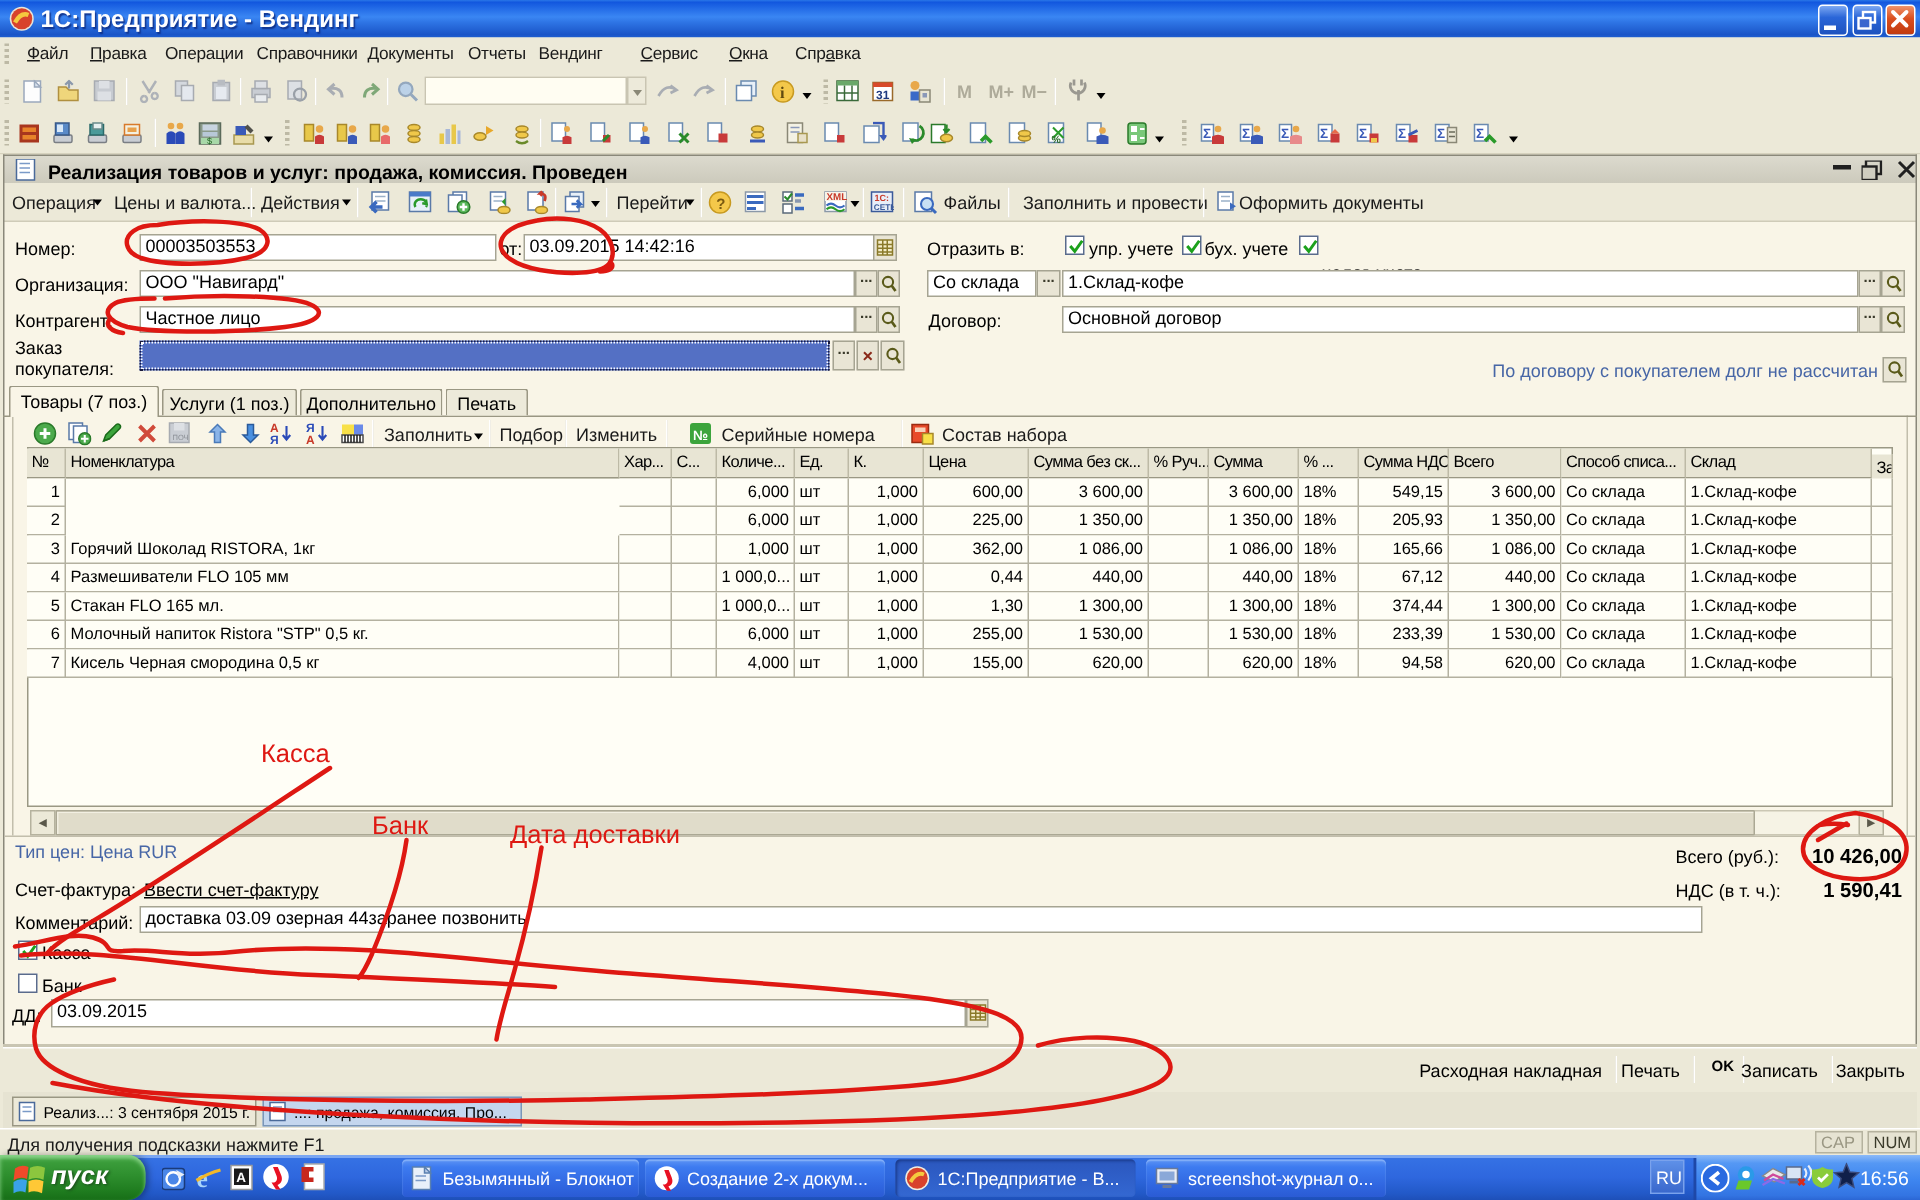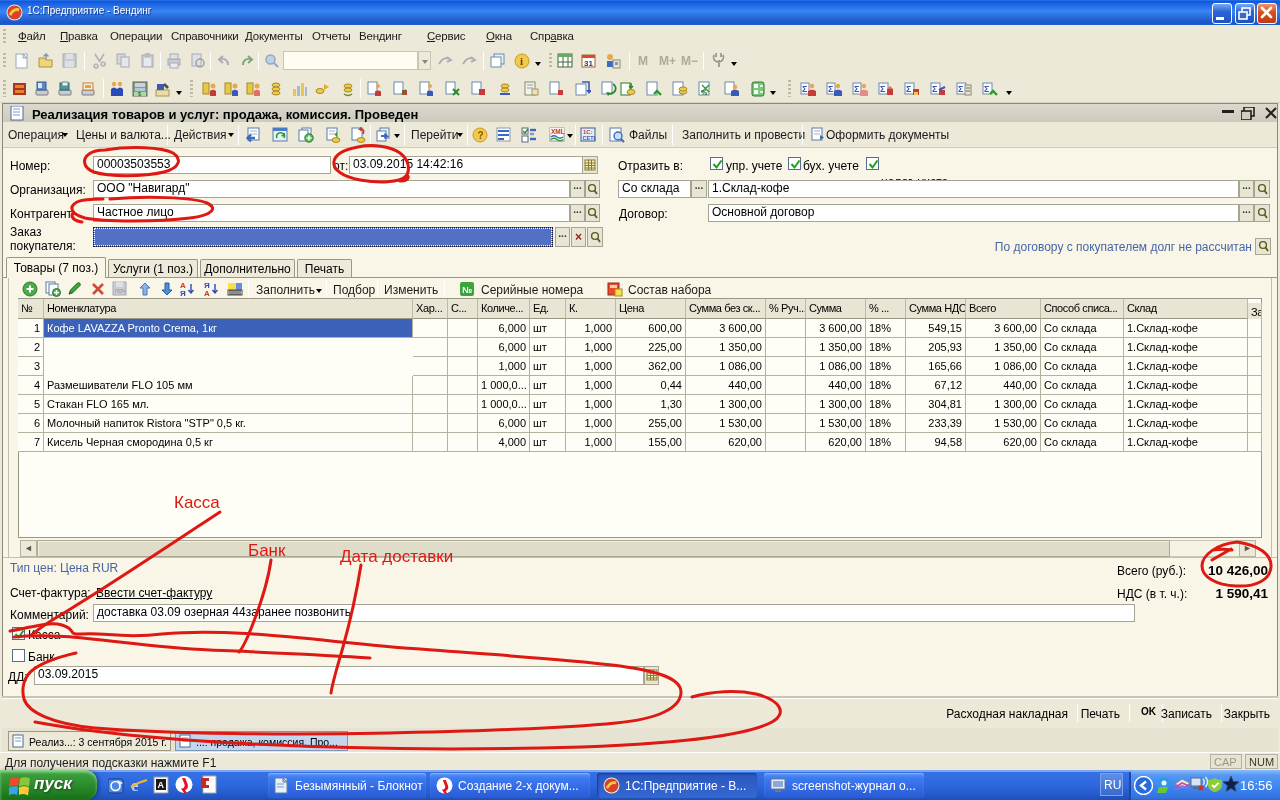--- a/index.html
+++ b/index.html
@@ -1,19 +1,19 @@
 <!DOCTYPE html>
 <html><head><meta charset="utf-8"><style>
 *{margin:0;padding:0;box-sizing:border-box}
 html,body{width:1280px;height:800px;overflow:hidden}
 body{font-family:"Liberation Sans",sans-serif;background:#F9F5E7;position:relative;font-size:11px}
 .abs{position:absolute}
 
 #titlebar{left:0;top:0;width:1280px;height:25px;background:linear-gradient(180deg,#2A77E8 0%,#1257DE 6%,#3A86F3 45%,#2E74E4 60%,#1A55C8 92%,#1E5FD0 100%)}
-#titlebar .ttl{position:absolute;left:27px;top:5px;color:#fff;font-size:10px;font-weight:normal;text-shadow:1px 1px 1px #10338C}
+#titlebar .ttl{position:absolute;left:27px;top:5px;color:#fff;font-size:16px;font-weight:bold;text-shadow:1px 1px 1px #10338C}
 .wbtn{position:absolute;top:3px;width:22px;height:20px;border:1px solid #fff;border-radius:3px}
 .wbtn.mm{background:linear-gradient(180deg,#7CA8F2,#2A66D8 40%,#1E52BE)}
 .wbtn.cl{background:linear-gradient(180deg,#F0936A,#DA4E1E 45%,#C03A10)}
 
 #menubar{left:0;top:25px;width:1280px;height:23px;background:#ECE9D8}
 #menubar .mi{position:absolute;top:5px;font-size:11.5px;color:#1A1A1A;letter-spacing:-0.2px}
 .grip{position:absolute;width:3px;background-image:repeating-linear-gradient(180deg,#BDB9A5 0 2px,#ECE9D8 2px 4px)}
 
 #tb1{left:0;top:48px;width:1280px;height:26px;background:#ECE9D8}
 #tb2{left:0;top:74px;width:1280px;height:29px;background:#ECE9D8;border-bottom:1px solid #D6D2BE}
@@ -691,21 +691,20 @@
     <div class="th" style="left:667px;top:0px;width:80px;height:20px">Сумма без ск...</div>
     <div class="th" style="left:747px;top:0px;width:40px;height:20px">% Руч...</div>
     <div class="th" style="left:787px;top:0px;width:60px;height:20px">Сумма</div>
     <div class="th" style="left:847px;top:0px;width:40px;height:20px">% ...</div>
     <div class="th" style="left:887px;top:0px;width:60px;height:20px">Сумма НДС</div>
     <div class="th" style="left:947px;top:0px;width:75px;height:20px">Всего</div>
     <div class="th" style="left:1022px;top:0px;width:83px;height:20px">Способ списа...</div>
     <div class="th" style="left:1105px;top:0px;width:124px;height:20px">Склад</div>
     <div class="th" style="left:1229px;top:4px;width:14px;height:20px">За</div>
 <div class="td num" style="left:-1px;top:20px;width:26px;height:19px">1</div>
-    <div class="td" style="left:25px;top:20px;width:369px;height:19px;background:#3B61B8;color:#fff">Кофе LAVAZZA Pronto Crema, 1кг</div>
     <div class="td" style="left:394px;top:20px;width:35px;height:19px"></div>
     <div class="td" style="left:429px;top:20px;width:30px;height:19px"></div>
     <div class="td num" style="left:459px;top:20px;width:52px;height:19px">6,000</div>
     <div class="td" style="left:511px;top:20px;width:36px;height:19px">шт</div>
     <div class="td num" style="left:547px;top:20px;width:50px;height:19px">1,000</div>
     <div class="td num" style="left:597px;top:20px;width:70px;height:19px">600,00</div>
     <div class="td num" style="left:667px;top:20px;width:80px;height:19px">3 600,00</div>
     <div class="td" style="left:747px;top:20px;width:40px;height:19px"></div>
     <div class="td num" style="left:787px;top:20px;width:60px;height:19px">3 600,00</div>
     <div class="td" style="left:847px;top:20px;width:40px;height:19px">18%</div>
@@ -724,20 +723,21 @@
     <div class="td num" style="left:667px;top:39px;width:80px;height:19px">1 350,00</div>
     <div class="td" style="left:747px;top:39px;width:40px;height:19px"></div>
     <div class="td num" style="left:787px;top:39px;width:60px;height:19px">1 350,00</div>
     <div class="td" style="left:847px;top:39px;width:40px;height:19px">18%</div>
     <div class="td num" style="left:887px;top:39px;width:60px;height:19px">205,93</div>
     <div class="td num" style="left:947px;top:39px;width:75px;height:19px">1 350,00</div>
     <div class="td" style="left:1022px;top:39px;width:83px;height:19px">Со склада</div>
     <div class="td" style="left:1105px;top:39px;width:124px;height:19px">1.Склад-кофе</div>
     <div class="td" style="left:1229px;top:39px;width:14px;height:19px"></div>
 <div class="td num" style="left:-1px;top:58px;width:26px;height:19px">3</div>
+    <div class="td" style="left:25px;top:58px;width:369px;height:19px">Горячий Шоколад RISTORA, 1кг</div>
     <div class="td" style="left:394px;top:58px;width:35px;height:19px"></div>
     <div class="td" style="left:429px;top:58px;width:30px;height:19px"></div>
     <div class="td num" style="left:459px;top:58px;width:52px;height:19px">1,000</div>
     <div class="td" style="left:511px;top:58px;width:36px;height:19px">шт</div>
     <div class="td num" style="left:547px;top:58px;width:50px;height:19px">1,000</div>
     <div class="td num" style="left:597px;top:58px;width:70px;height:19px">362,00</div>
     <div class="td num" style="left:667px;top:58px;width:80px;height:19px">1 086,00</div>
     <div class="td" style="left:747px;top:58px;width:40px;height:19px"></div>
     <div class="td num" style="left:787px;top:58px;width:60px;height:19px">1 086,00</div>
     <div class="td" style="left:847px;top:58px;width:40px;height:19px">18%</div>
@@ -768,21 +768,21 @@
     <div class="td" style="left:394px;top:96px;width:35px;height:19px"></div>
     <div class="td" style="left:429px;top:96px;width:30px;height:19px"></div>
     <div class="td num" style="left:459px;top:96px;width:52px;height:19px">1 000,0...</div>
     <div class="td" style="left:511px;top:96px;width:36px;height:19px">шт</div>
     <div class="td num" style="left:547px;top:96px;width:50px;height:19px">1,000</div>
     <div class="td num" style="left:597px;top:96px;width:70px;height:19px">1,30</div>
     <div class="td num" style="left:667px;top:96px;width:80px;height:19px">1 300,00</div>
     <div class="td" style="left:747px;top:96px;width:40px;height:19px"></div>
     <div class="td num" style="left:787px;top:96px;width:60px;height:19px">1 300,00</div>
     <div class="td" style="left:847px;top:96px;width:40px;height:19px">18%</div>
-    <div class="td num" style="left:887px;top:96px;width:60px;height:19px">304,81</div>
+    <div class="td num" style="left:887px;top:96px;width:60px;height:19px">374,44</div>
     <div class="td num" style="left:947px;top:96px;width:75px;height:19px">1 300,00</div>
     <div class="td" style="left:1022px;top:96px;width:83px;height:19px">Со склада</div>
     <div class="td" style="left:1105px;top:96px;width:124px;height:19px">1.Склад-кофе</div>
     <div class="td" style="left:1229px;top:96px;width:14px;height:19px"></div>
 <div class="td num" style="left:-1px;top:115px;width:26px;height:19px">6</div>
     <div class="td" style="left:25px;top:115px;width:369px;height:19px">Молочный напиток Ristora "STP" 0,5 кг.</div>
     <div class="td" style="left:394px;top:115px;width:35px;height:19px"></div>
     <div class="td" style="left:429px;top:115px;width:30px;height:19px"></div>
     <div class="td num" style="left:459px;top:115px;width:52px;height:19px">6,000</div>
     <div class="td" style="left:511px;top:115px;width:36px;height:19px">шт</div>

